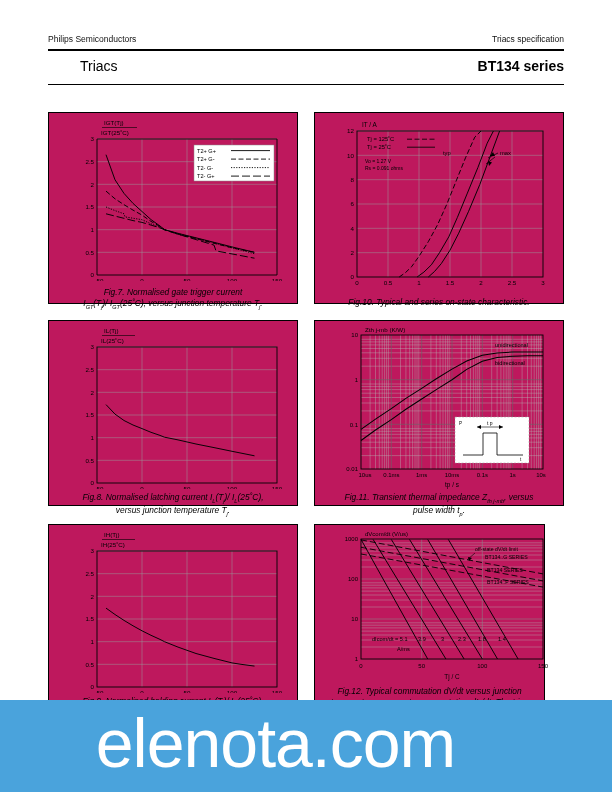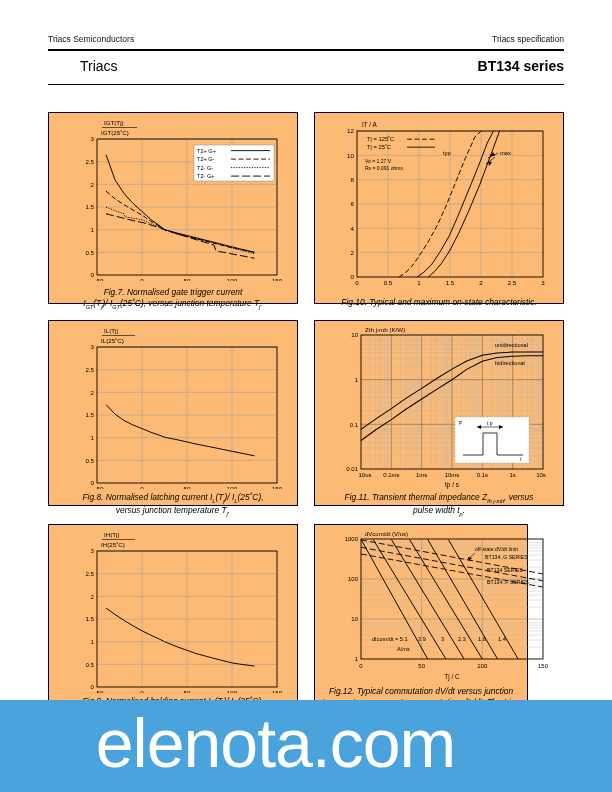--- a/index.html
+++ b/index.html
@@ -11,21 +11,21 @@
   .hdr{position:absolute;left:48px;top:34px;width:516px;
        display:flex;justify-content:space-between;font-size:8.5px;color:#111;}
   .hdr-rule{position:absolute;left:48px;top:49px;width:516px;height:1.6px;background:#000;}
   .title-row{position:absolute;left:48px;top:58px;width:516px;
        display:flex;justify-content:space-between;align-items:baseline;}
   .title-left{font-size:14px;margin-left:32px;}
   .title-right{font-size:14px;font-weight:bold;}
   .title-rule{position:absolute;left:48px;top:84px;width:516px;height:1.1px;background:#000;}
 
   
-  .fig{position:absolute;border:1.1px solid #000;background:#fdba74;box-sizing:border-box;}
+  .fig{position:absolute;border:1.1px solid #000;background:#be185d;box-sizing:border-box;}
   .fig svg{display:block;}
   .cap{font-size:8.4px;font-style:italic;text-align:center;line-height:1.25;
        padding:1px 4px 2px 4px;color:#000;}
   sub{font-size:.66em;}
 
   
   .foot{position:absolute;left:48px;top:758px;width:516px;
         display:flex;justify-content:space-between;font-size:8px;color:#333;}
   .foot .pg{position:absolute;left:0;width:516px;text-align:center;font-size:8px;}
 
@@ -35,21 +35,21 @@
   .wm-text{position:absolute;left:0;top:704px;width:551px;text-align:center;
            font-size:68px;color:#fff;letter-spacing:-1px;
            font-family:"Liberation Sans", sans-serif;}
 </style>
 </head>
 <body>
 
 <div class="page">
 
   <div class="hdr">
-    <span>Triacs Semiconductors</span>
+    <span>Philips Semiconductors</span>
     <span>Triacs specification</span>
   </div>
   <div class="hdr-rule"></div>
   <div class="title-row">
     <span class="title-left">Triacs</span>
     <span class="title-right">BT134 series</span>
   </div>
   <div class="title-rule"></div>
 
   <div class="fig" style="left:48px;top:112px;width:250px;height:192px;">
@@ -176,21 +176,21 @@
         <text x="128" y="42">typ</text>
         <text x="185" y="42">max</text>
         <path d="M 183,40 L 173,45" stroke="#000" stroke-width="0.7" fill="none"></path>
         <path d="M 175,43 l 5,0 l -2,-4 z" fill="#000"></path>
         <path d="M 180,44 L 171,51" stroke="#000" stroke-width="0.7" fill="none"></path>
         <path d="M 173,48 l 4,1.5 l -3,3.5 z" fill="#000"></path>
       </g>
       <text x="135" y="180" font-size="6.4" text-anchor="middle" font-family="Liberation Sans, sans-serif">VT / V</text>
     </svg>
     <div class="cap" style="margin-top:11px;">
-      <div>Fig.10.   Typical and maximum on-state characteristic.</div>
+      <div>Fig.10.   Typical and series on-state characteristic.</div>
     </div>
   </div>
 
   <div class="fig" style="left:48px;top:320px;width:250px;height:186px;">
     <svg width="248" height="168" viewBox="0 0 248 168">
       <text x="55" y="12" font-size="6.2" font-family="Liberation Sans, sans-serif">IL(Tj)</text>
       <line x1="53" y1="14.5" x2="86" y2="14.5" stroke="#000" stroke-width="0.6"></line>
       <text x="52" y="22" font-size="6.2" font-family="Liberation Sans, sans-serif">IL(25˚C)</text>
       <g stroke="#9a9a9a" stroke-width="0.5">
         <line x1="48" y1="26" x2="228" y2="26"></line>
@@ -389,21 +389,21 @@
       </g>
       <polyline fill="none" stroke="#000" stroke-width="0.95" points="57,83.1 66,89.5 75,95.4 84,100.8 93,105.8 102,110.3 111,114.4 115.5,116.7 129,122.1 147,128.5 165,133.4 183,137.9 192,139.3 205.5,141.1"></polyline>
       <text x="138" y="178" font-size="6.4" text-anchor="middle" font-family="Liberation Sans, sans-serif">Tj /˚C</text>
     </svg>
     <div class="cap" style="margin-top:2px;">
       <div>Fig.9.   Normalised holding current I<sub>H</sub>(T<sub>j</sub>)/ I<sub>H</sub>(25˚C),</div>
       <div>versus junction temperature T<sub>j</sub>.</div>
     </div>
   </div>
 
-  <div class="fig" style="left:314px;top:524px;width:214px;height:186px;">
+  <div class="fig" style="left:314px;top:524px;width:231px;height:186px;">
     <svg width="248" height="160" viewBox="0 0 248 160">
       <text x="50" y="11" font-size="6" font-family="Liberation Sans, sans-serif">dVcom/dt (V/us)</text>
 
       <g stroke="#b5b5b5" stroke-width="0.4">
         <line x1="46" y1="122" x2="228" y2="122"></line>
           <line x1="46" y1="115" x2="228" y2="115"></line>
         <line x1="46" y1="110" x2="228" y2="110"></line>
           <line x1="46" y1="106.1" x2="228" y2="106.1"></line>
         <line x1="46" y1="102.9" x2="228" y2="102.9"></line>
           <line x1="46" y1="100.2" x2="228" y2="100.2"></line>

